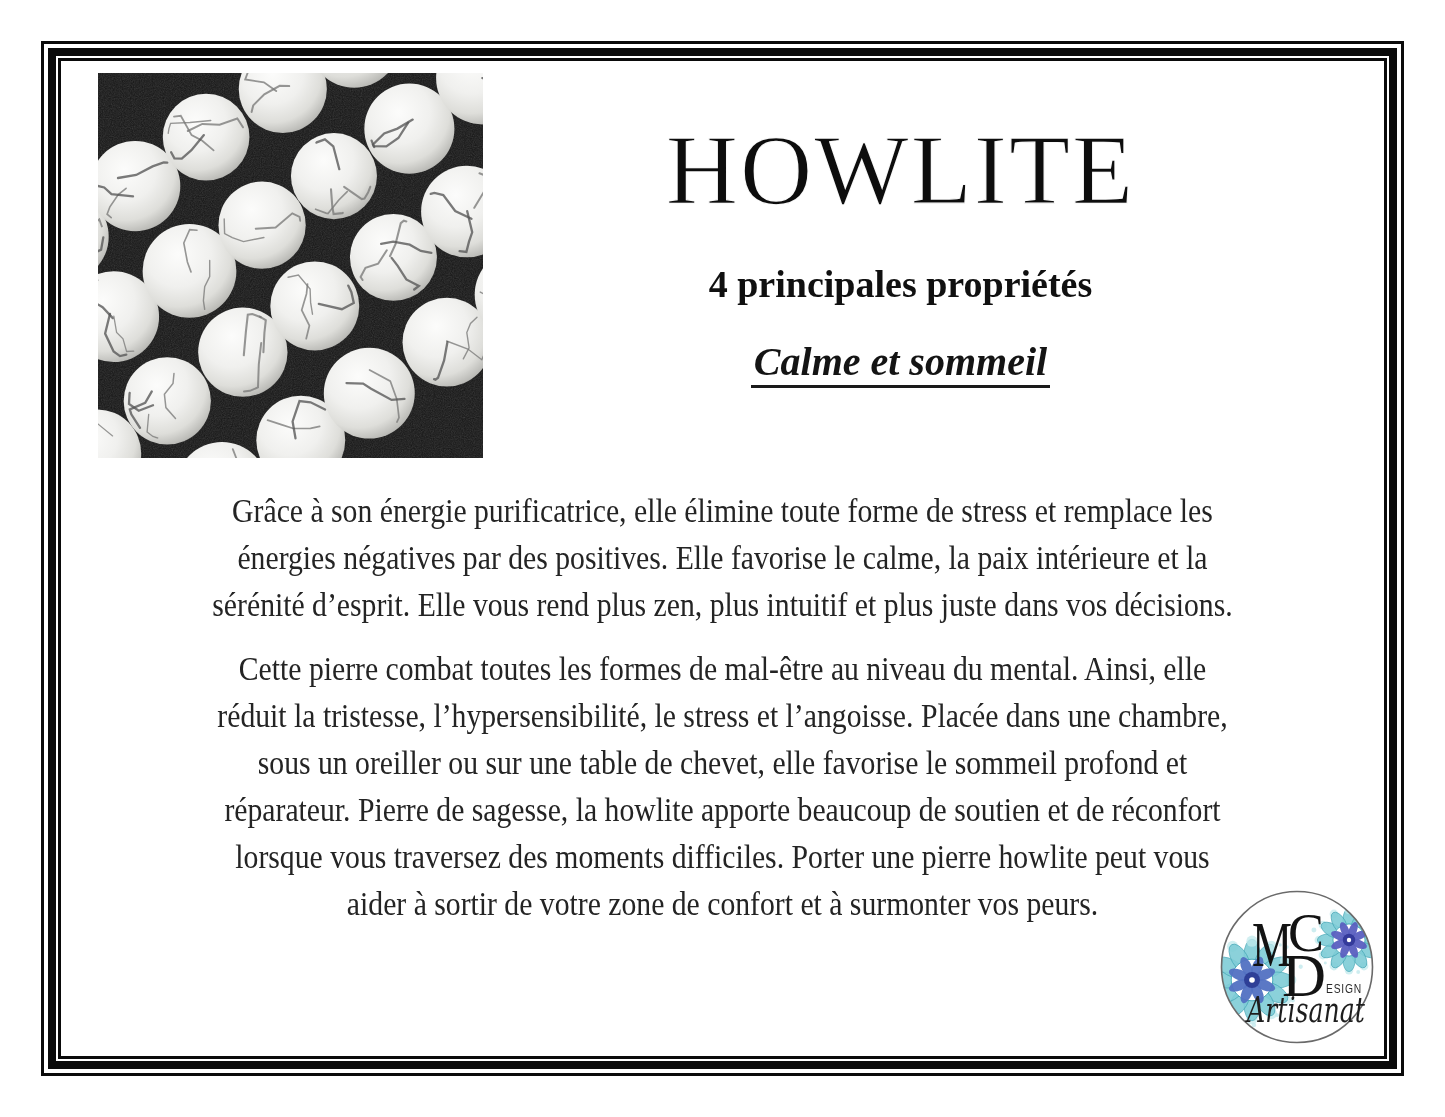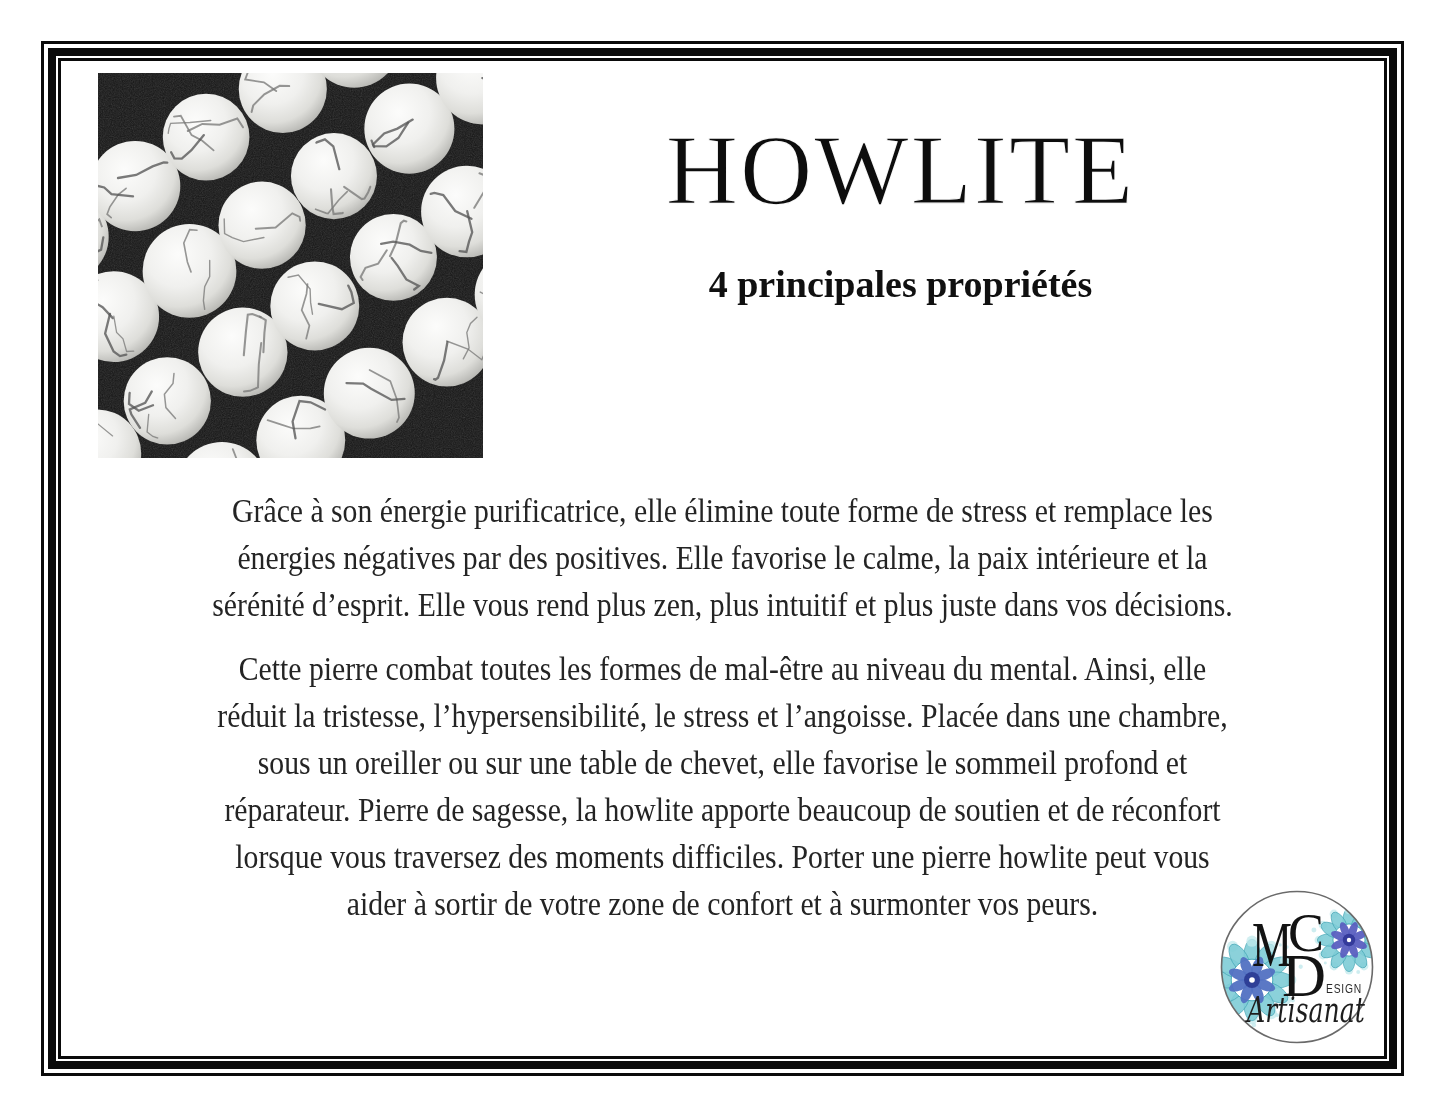--- a/index.html
+++ b/index.html
@@ -145,20 +145,23 @@
       <path d="M409.3 223.9 L397.2 212.1 L396.2 192.8 L399.7 188.3 L398.8 189.0" fill="none" stroke="#7a7a78" stroke-width="1.1181494341563787" stroke-linecap="round" opacity="0.78"></path>
       <path d="M432.5 231.5 L414.5 233.8 L402.4 230.3 L391.4 223.7 L382.3 219.1" fill="none" stroke="#7a7a78" stroke-width="1.4061685528120713" stroke-linecap="round" opacity="0.78"></path>
     </svg>
 
   <div class="header">
     <div class="title-wrap">
       <span class="title-base">HOWLITE</span>
       <span class="title-inline" aria-hidden="true">HOWLITE</span>
     </div>
     <div class="subtitle">4 principales propriétés</div>
+    <div class="tagline-row">
+      <span class="tagline">Calme et sommeil</span>
+    </div>
   </div>
 
   <div class="paragraphs">
     <div class="para">
       <div class="para-line">Grâce à son énergie purificatrice, elle élimine toute forme de stress et remplace les</div>
       <div class="para-line">énergies négatives par des positives. Elle favorise le calme, la paix intérieure et la</div>
       <div class="para-line">sérénité d’esprit. Elle vous rend plus zen, plus intuitif et plus juste dans vos décisions.</div>
     </div>
     <div class="para para2">
       <div class="para-line">Cette pierre combat toutes les formes de mal-être au niveau du mental. Ainsi, elle</div>

